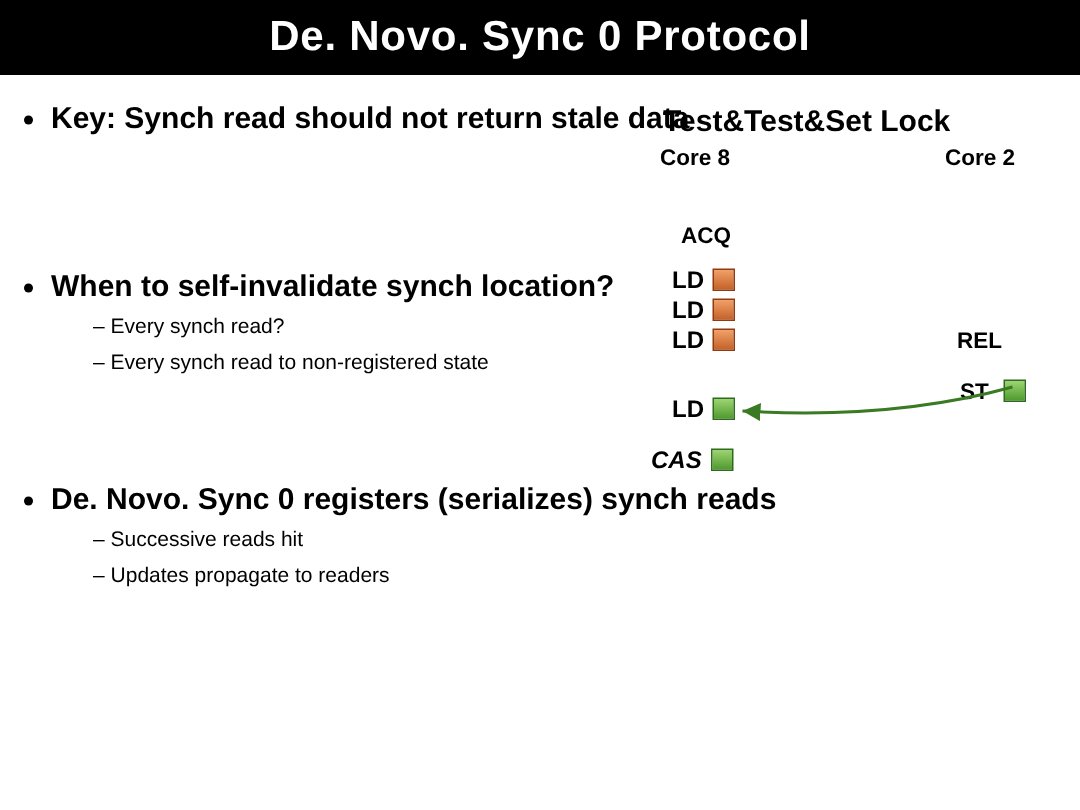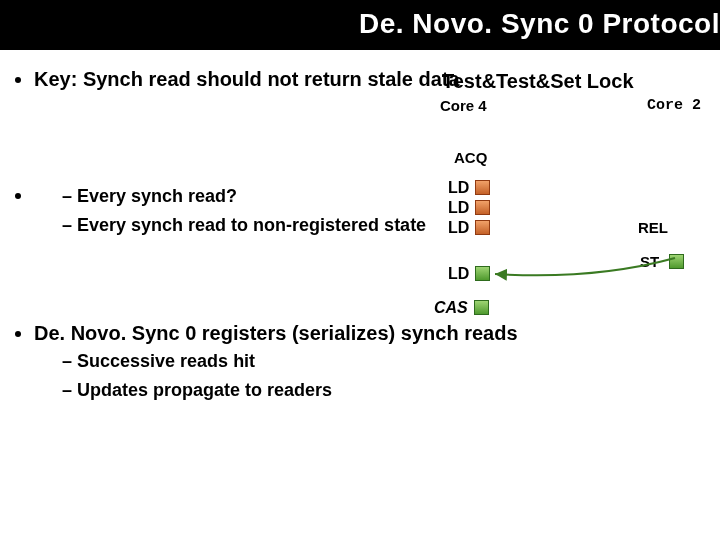--- a/index.html
+++ b/index.html
@@ -9,21 +9,21 @@
     height: 540px;
     font-family: Arial, Helvetica, sans-serif;
     background: #ffffff;
     overflow: hidden;
   }
   .title-bar {
     background: #000000;
     color: #ffffff;
     font-weight: bold;
     font-size: 28px;
-    text-align: right;
+    text-align: center;
     padding: 8px 0 10px 0;
     letter-spacing: 0.5px;
   }
   .content {
     position: relative;
     color: #000000;
     font-size: 20px;
     line-height: 1.3;
   }
   ul.top-bullets {
@@ -31,23 +31,23 @@
     margin: 0;
     padding-left: 34px;
     padding-right: 290px; 
     font-weight: bold;
     position: absolute;
   }
   ul.top-bullets li { margin-bottom: 6px; }
   ul.sub {
     list-style: none;
     padding-left: 28px;
-    font-weight: bold;
+    font-weight: normal;
     margin: 4px 0 0 0;
-    font-size: 18px;
+    font-size: 14px;
   }
   ul.sub li::before {
     content: "– ";
   }
   
   .right-col {
     position: absolute;
     top: 10px;
     left: 430px;
     width: 290px;
@@ -62,22 +62,21 @@
     font-size: 20px;
   }
   .core1 {
     position: absolute;
     top: 36px;
     left: 10px;
   }
   .core2 {
     position: absolute;
     top: 36px;
-    left: 217px;
-    font-family: Liberation Mono, monospace;
+    left: 200px;
   }
   .acq {
     position: absolute;
     top: 88px;
     left: 24px;
   }
   .rel {
     position: absolute;
     top: 158px;
     left: 208px;
@@ -127,40 +126,41 @@
 <div class="content">
 
   <ul class="top-bullets bullets-1">
     <li>
       <span>Key: Synch read should not return stale data</span>
     </li>
   </ul>
 
   <ul class="top-bullets bullets-2">
     <li>
+      <span>When to self-invalidate synch location?</span>
       <ul class="sub">
         <li>Every synch read?</li>
         <li>Every synch read to non-registered state</li>
       </ul>
     </li>
   </ul>
 
   <ul class="top-bullets bullets-3">
     <li>
       <span>De. Novo. Sync 0 registers (serializes) synch reads</span>
       <ul class="sub bullets-3b">
         <li>Successive reads hit</li>
         <li>Updates propagate to readers</li>
       </ul>
     </li>
   </ul>
 
   <div class="right-col">
     <div class="tts">Test&amp;Test&amp;Set Lock</div>
-    <div class="core1">Core 4</div>
+    <div class="core1">Core 8</div>
     <div class="core2">Core 2</div>
     <div class="acq">ACQ</div>
     <div class="rel">REL</div>
     <div class="st">
       <span>ST</span>
       <span class="box green"></span>
     </div>
 
     <div class="op" style="top:118px;">
       <span>LD</span><span class="box"></span>

